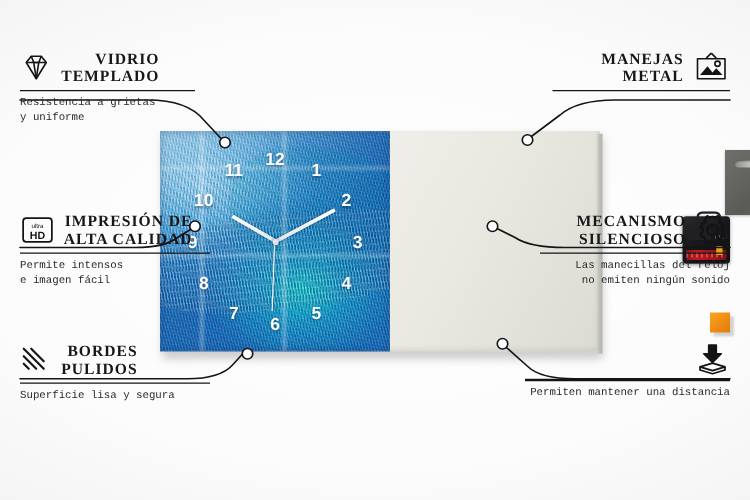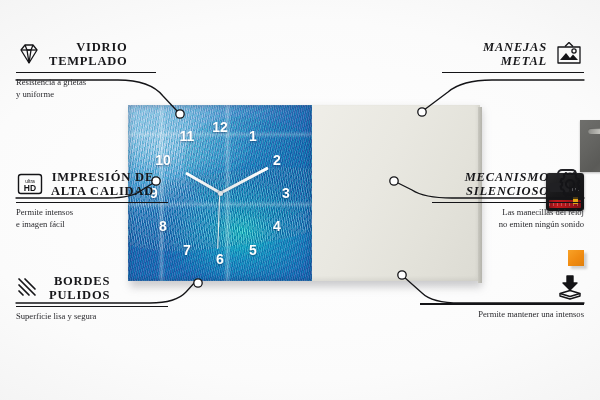--- a/index.html
+++ b/index.html
@@ -171,27 +171,27 @@
   .callout .head{display:flex;align-items:center;gap:7px;}
   .callout .title{
     font-family:"Liberation Serif", serif;
     font-weight:700;font-size:12.5px;letter-spacing:.8px;color:#17171a;
     line-height:1.15;text-transform:uppercase;
   }
   .callout .rule{
     height:1.6px;background:#141417;margin-top:3px;margin-bottom:4px;
   }
   .callout .sub{
-    font-family:Liberation Serif, serif;
+    font-family:Liberation Mono, monospace;
     font-size:8.6px;color:#2a2a2e;line-height:1.35;
   }
   .left .head{justify-content:flex-start;}
   .left .title{text-align:right;}
   .left .sub{text-align:left;}
-  .right .head{justify-content:flex-end;font-style:italic;}
+  .right .head{justify-content:flex-end;}
   .right .title{text-align:right;}
   .right .sub{text-align:right;}
   .ico{flex:0 0 auto;display:block;}
 
   
   #wires{position:absolute;left:0;top:0;width:600px;height:400px;pointer-events:none;}
 </style>
 </head>
 <body>
 
@@ -379,17 +379,17 @@
       <svg class="ico" width="28" height="26" viewBox="0 0 28 26">
         <g fill="none" stroke="#141417" stroke-width="1.4" stroke-linejoin="round">
           <path d="M11,2 h6 v7 h4 l-7,7 -7,-7 h4 Z" fill="#141417"></path>
           <path d="M14,16.5 L24,19.5 L14,22.5 L4,19.5 Z"></path>
           <path d="M4,19.5 v2.5 L14,25 L24,22 v-2.5"></path>
         </g>
       </svg>
     </div>
     <div class="rule"></div>
     <div class="sub">
-      <div>Permite mantener una intensos</div>
+      <div>Permiten mantener una distancia</div>
     </div>
   </div>
 
 </div>
 
 </body></html>

